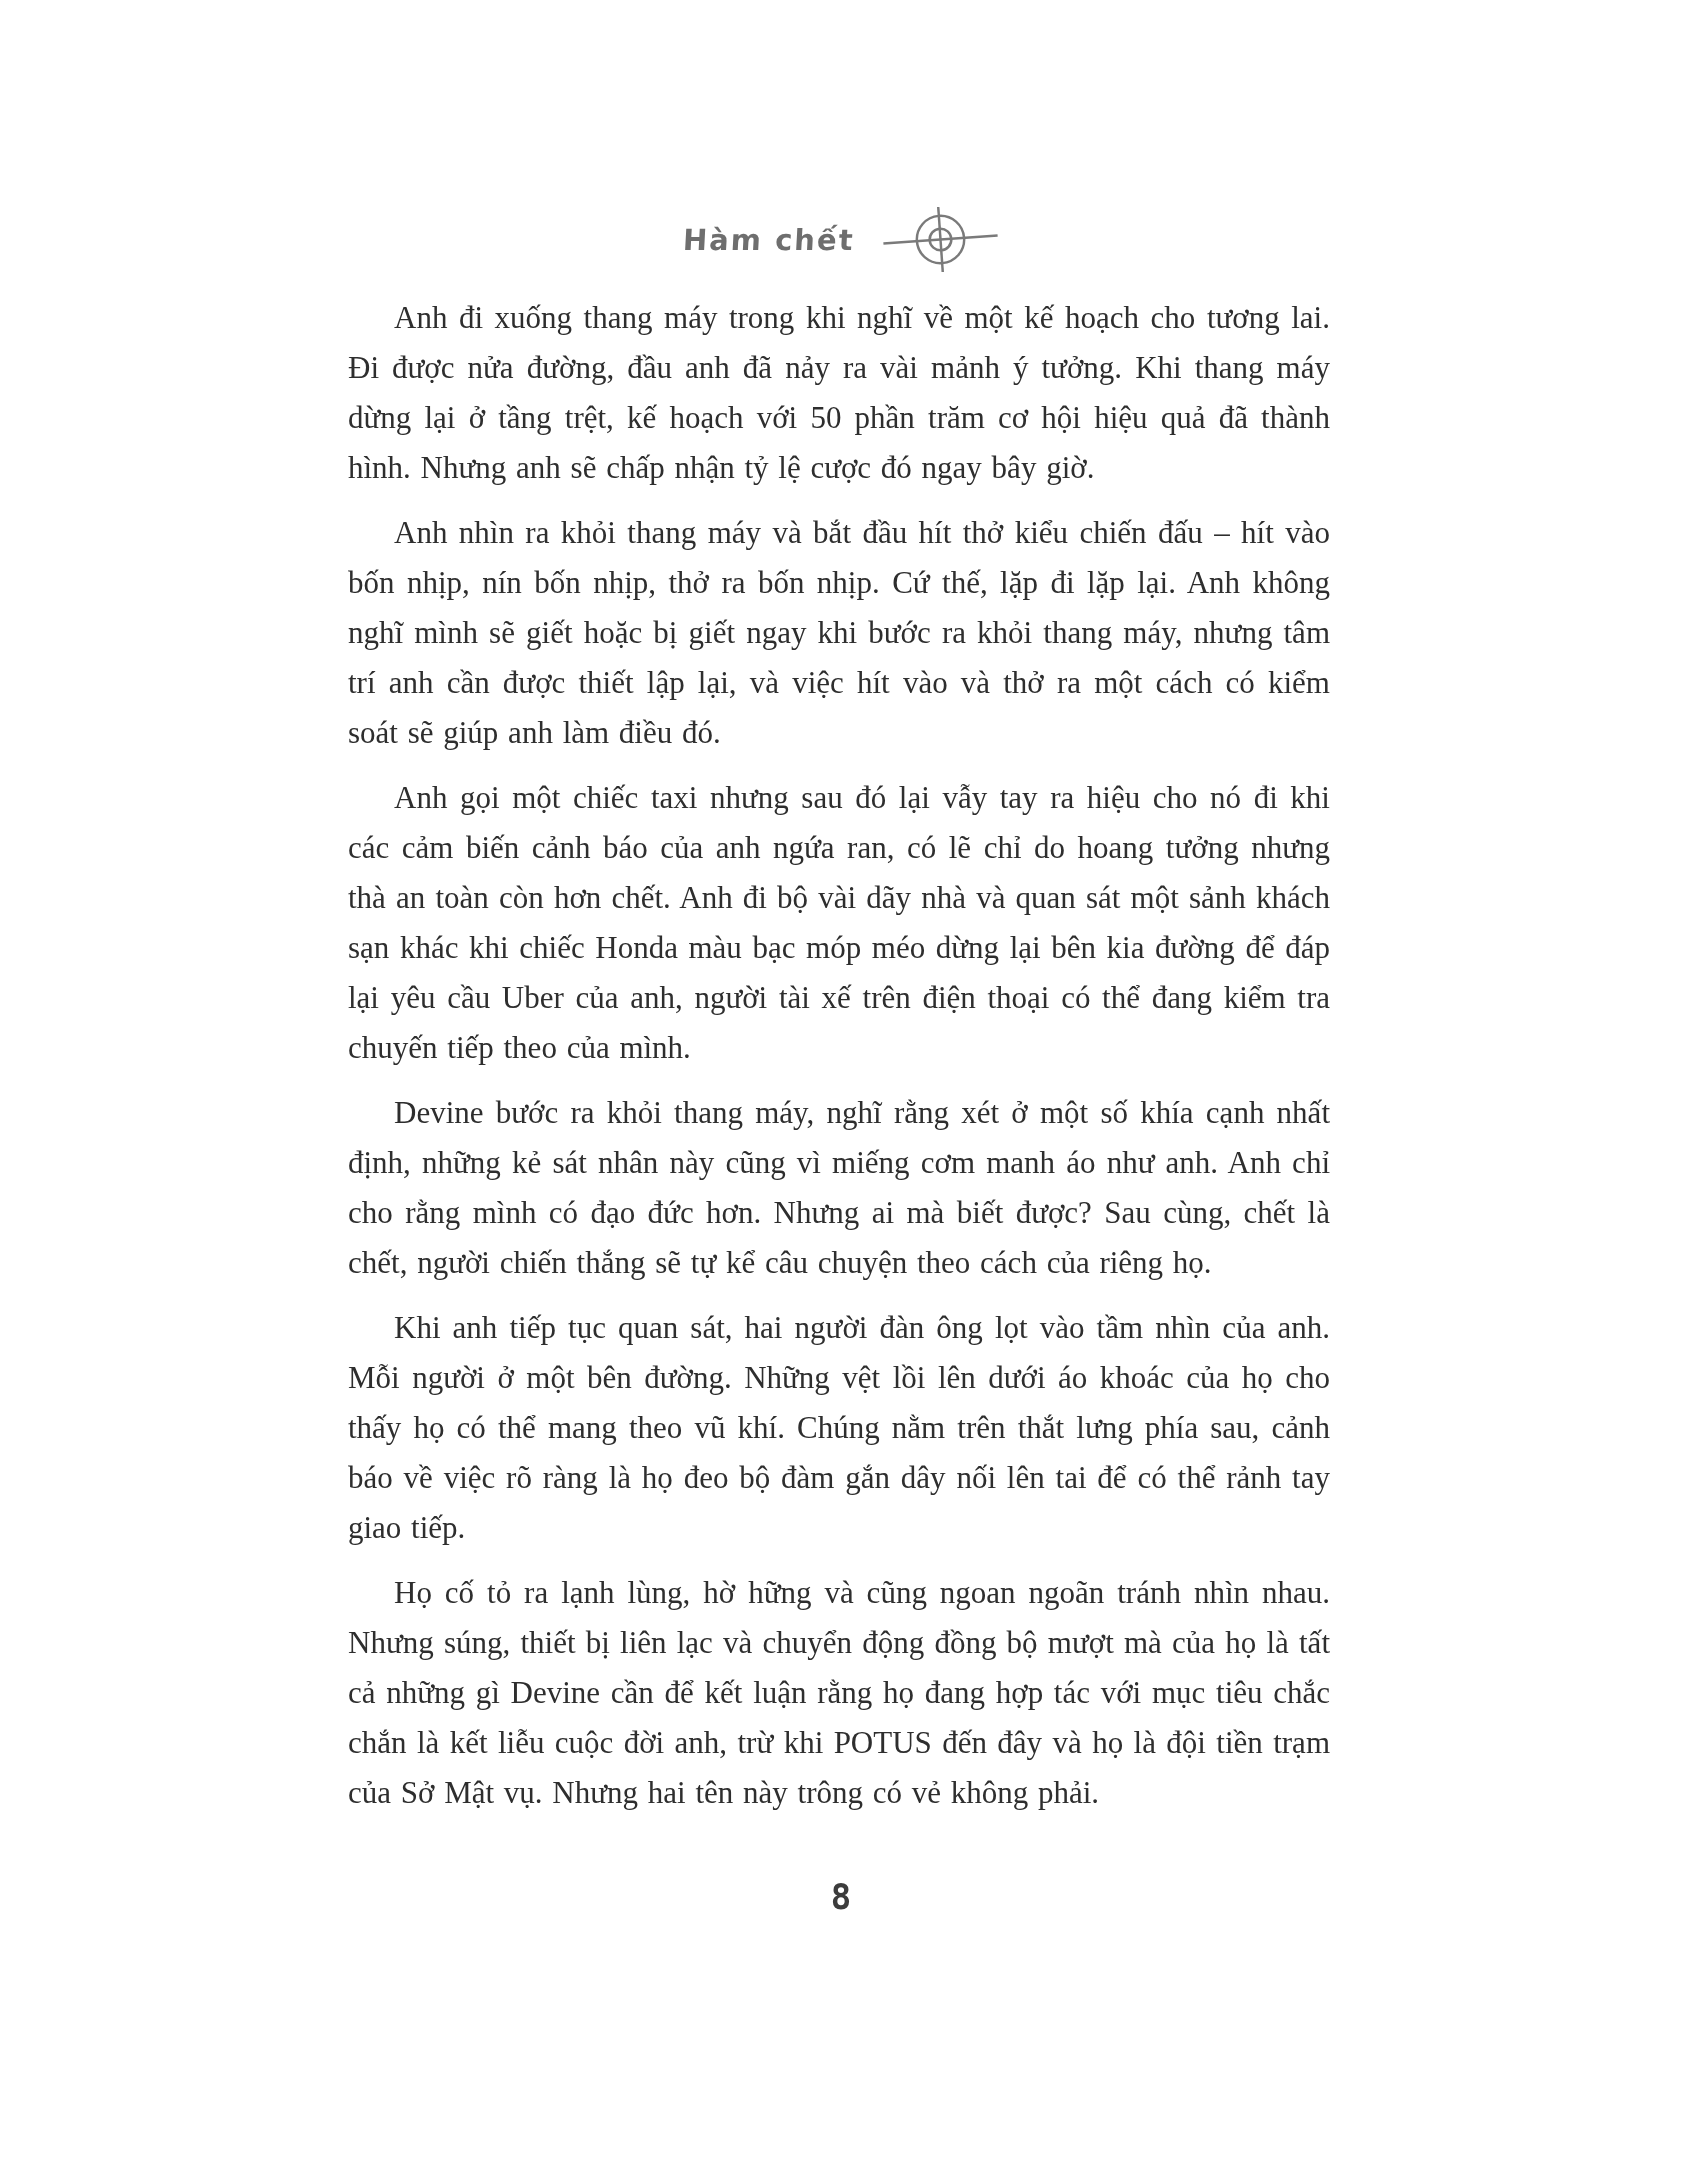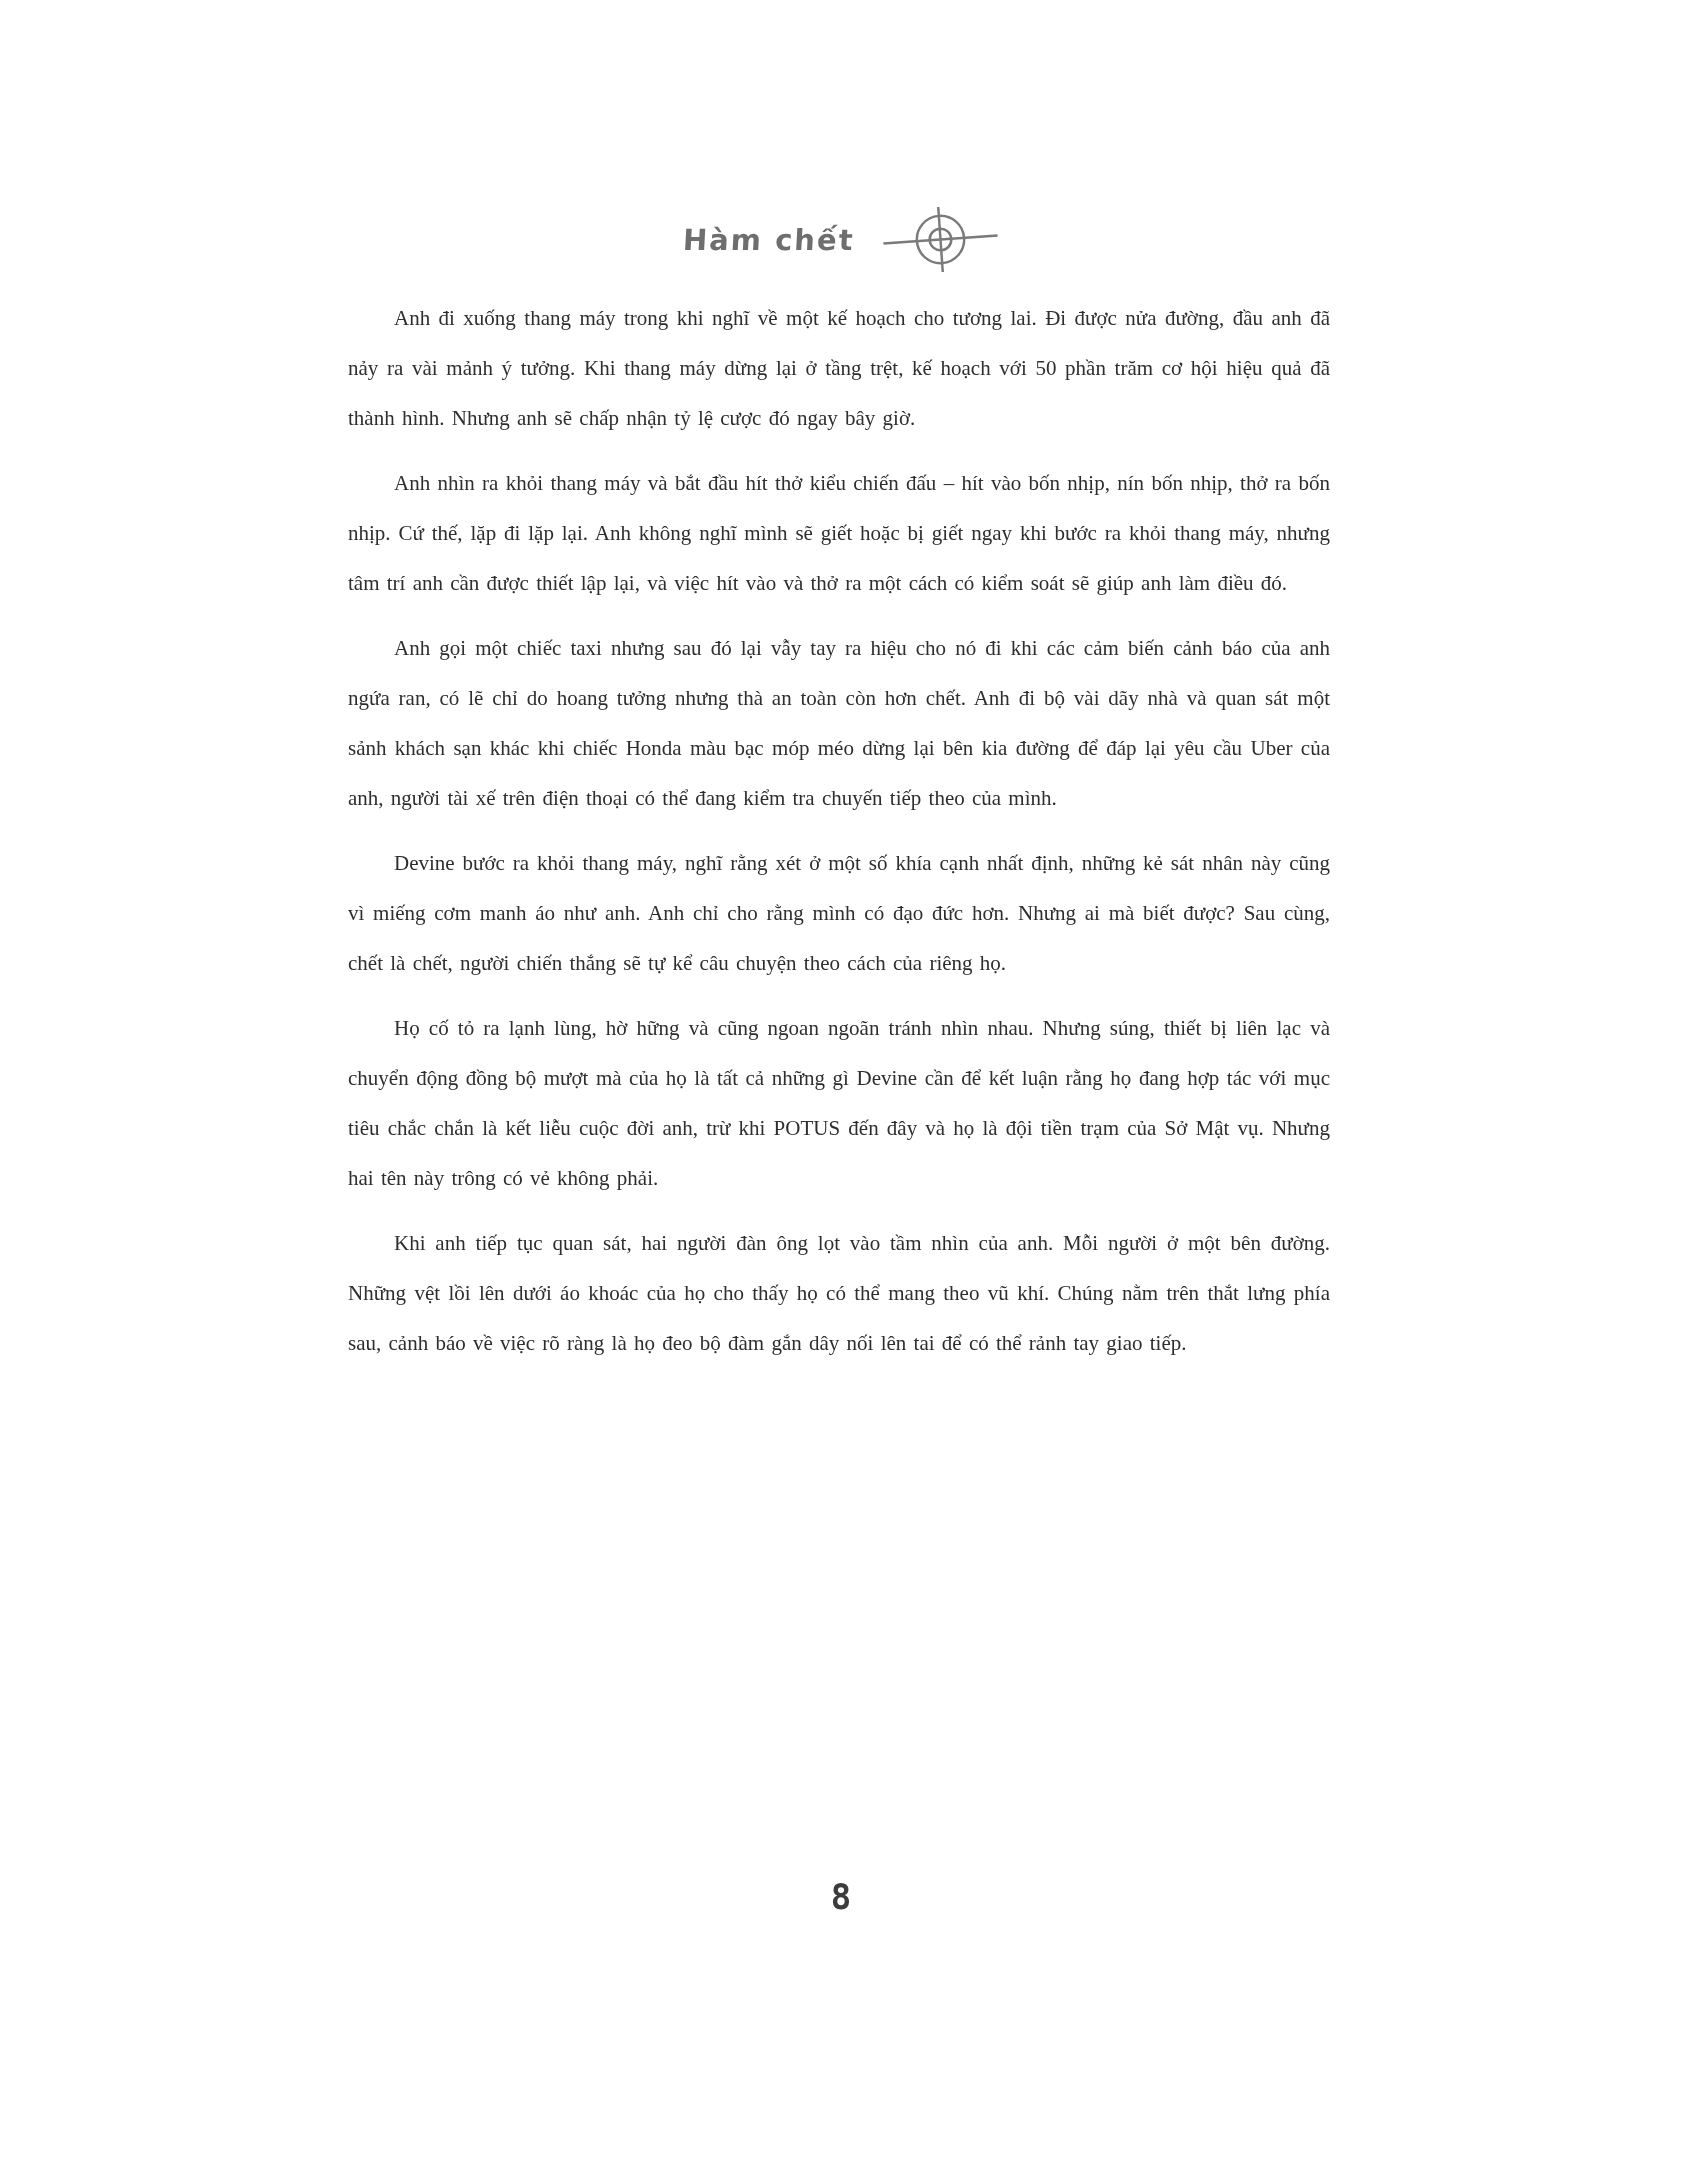--- a/index.html
+++ b/index.html
@@ -45,21 +45,21 @@
   }
   
   .content {
     position: absolute;
     top: 293px;
     left: 348px;
     width: 982px;
   }
   .content p {
     margin: 0 0 15px 0;
-    font-size: 21px;
+    font-size: 31px;
     line-height: 50px;
     color: #2e2e2e;
     text-align: justify;
     text-indent: 46px;
     word-spacing: 2px;
     font-family: Liberation Serif, serif;
   }
   
   .page-footer {
     position: absolute;
@@ -95,22 +95,22 @@
         </g>
       </svg>
     </span>
   </div>
 
   <div class="content">
     <p>Anh đi xuống thang máy trong khi nghĩ về một kế hoạch cho tương lai. Đi được nửa đường, đầu anh đã nảy ra vài mảnh ý tưởng. Khi thang máy dừng lại ở tầng trệt, kế hoạch với 50 phần trăm cơ hội hiệu quả đã thành hình. Nhưng anh sẽ chấp nhận tỷ lệ cược đó ngay bây giờ.</p>
     <p>Anh nhìn ra khỏi thang máy và bắt đầu hít thở kiểu chiến đấu – hít vào bốn nhịp, nín bốn nhịp, thở ra bốn nhịp. Cứ thế, lặp đi lặp lại. Anh không nghĩ mình sẽ giết hoặc bị giết ngay khi bước ra khỏi thang máy, nhưng tâm trí anh cần được thiết lập lại, và việc hít vào và thở ra một cách có kiểm soát sẽ giúp anh làm điều đó.</p>
     <p>Anh gọi một chiếc taxi nhưng sau đó lại vẫy tay ra hiệu cho nó đi khi các cảm biến cảnh báo của anh ngứa ran, có lẽ chỉ do hoang tưởng nhưng thà an toàn còn hơn chết. Anh đi bộ vài dãy nhà và quan sát một sảnh khách sạn khác khi chiếc Honda màu bạc móp méo dừng lại bên kia đường để đáp lại yêu cầu Uber của anh, người tài xế trên điện thoại có thể đang kiểm tra chuyến tiếp theo của mình.</p>
     <p>Devine bước ra khỏi thang máy, nghĩ rằng xét ở một số khía cạnh nhất định, những kẻ sát nhân này cũng vì miếng cơm manh áo như anh. Anh chỉ cho rằng mình có đạo đức hơn. Nhưng ai mà biết được? Sau cùng, chết là chết, người chiến thắng sẽ tự kể câu chuyện theo cách của riêng họ.</p>
+    <p>Khi anh tiếp tục quan sát, hai người đàn ông lọt vào tầm nhìn của anh. Mỗi người ở một bên đường. Những vệt lồi lên dưới áo khoác của họ cho thấy họ có thể mang theo vũ khí. Chúng nằm trên thắt lưng phía sau, cảnh báo về việc rõ ràng là họ đeo bộ đàm gắn dây nối lên tai để có thể rảnh tay giao tiếp.</p>
     <p>Họ cố tỏ ra lạnh lùng, hờ hững và cũng ngoan ngoãn tránh nhìn nhau. Nhưng súng, thiết bị liên lạc và chuyển động đồng bộ mượt mà của họ là tất cả những gì Devine cần để kết luận rằng họ đang hợp tác với mục tiêu chắc chắn là kết liễu cuộc đời anh, trừ khi POTUS đến đây và họ là đội tiền trạm của Sở Mật vụ. Nhưng hai tên này trông có vẻ không phải.</p>
-    <p>Khi anh tiếp tục quan sát, hai người đàn ông lọt vào tầm nhìn của anh. Mỗi người ở một bên đường. Những vệt lồi lên dưới áo khoác của họ cho thấy họ có thể mang theo vũ khí. Chúng nằm trên thắt lưng phía sau, cảnh báo về việc rõ ràng là họ đeo bộ đàm gắn dây nối lên tai để có thể rảnh tay giao tiếp.</p>
   </div>
 
   <div class="page-footer">
     <span class="page-number">8</span>
   </div>
 
 </div>
 
 
 </body></html>

